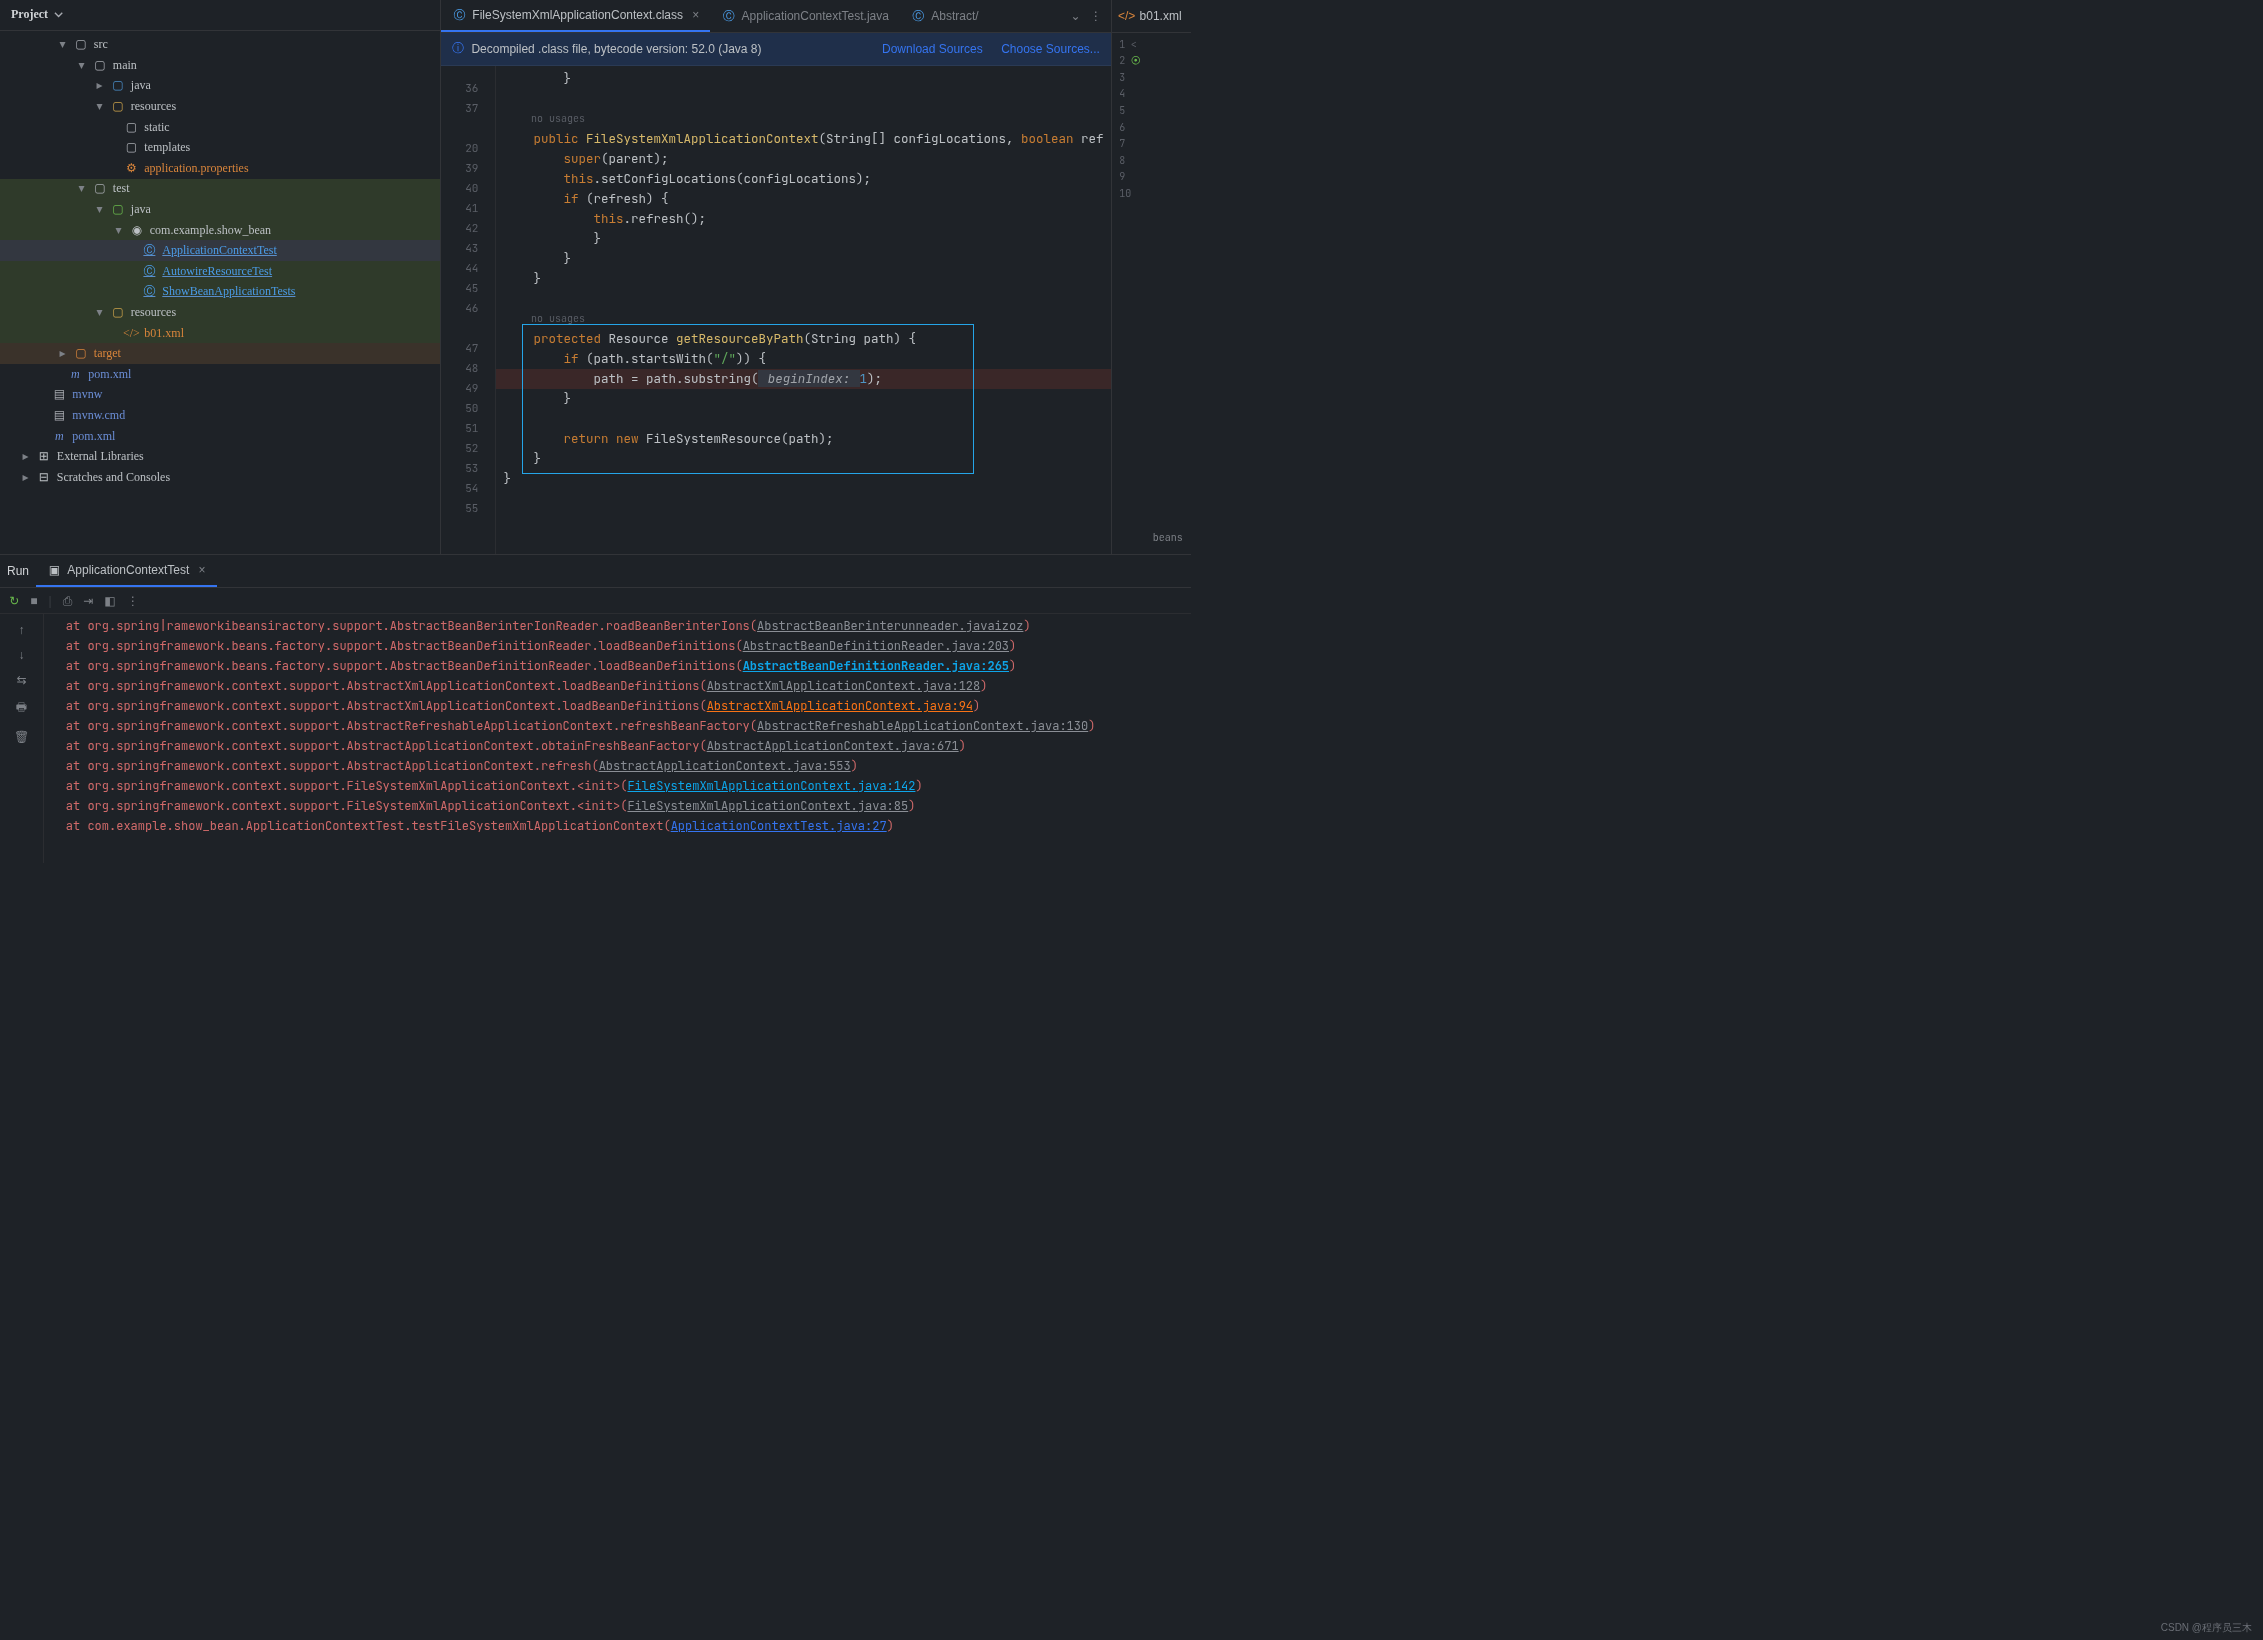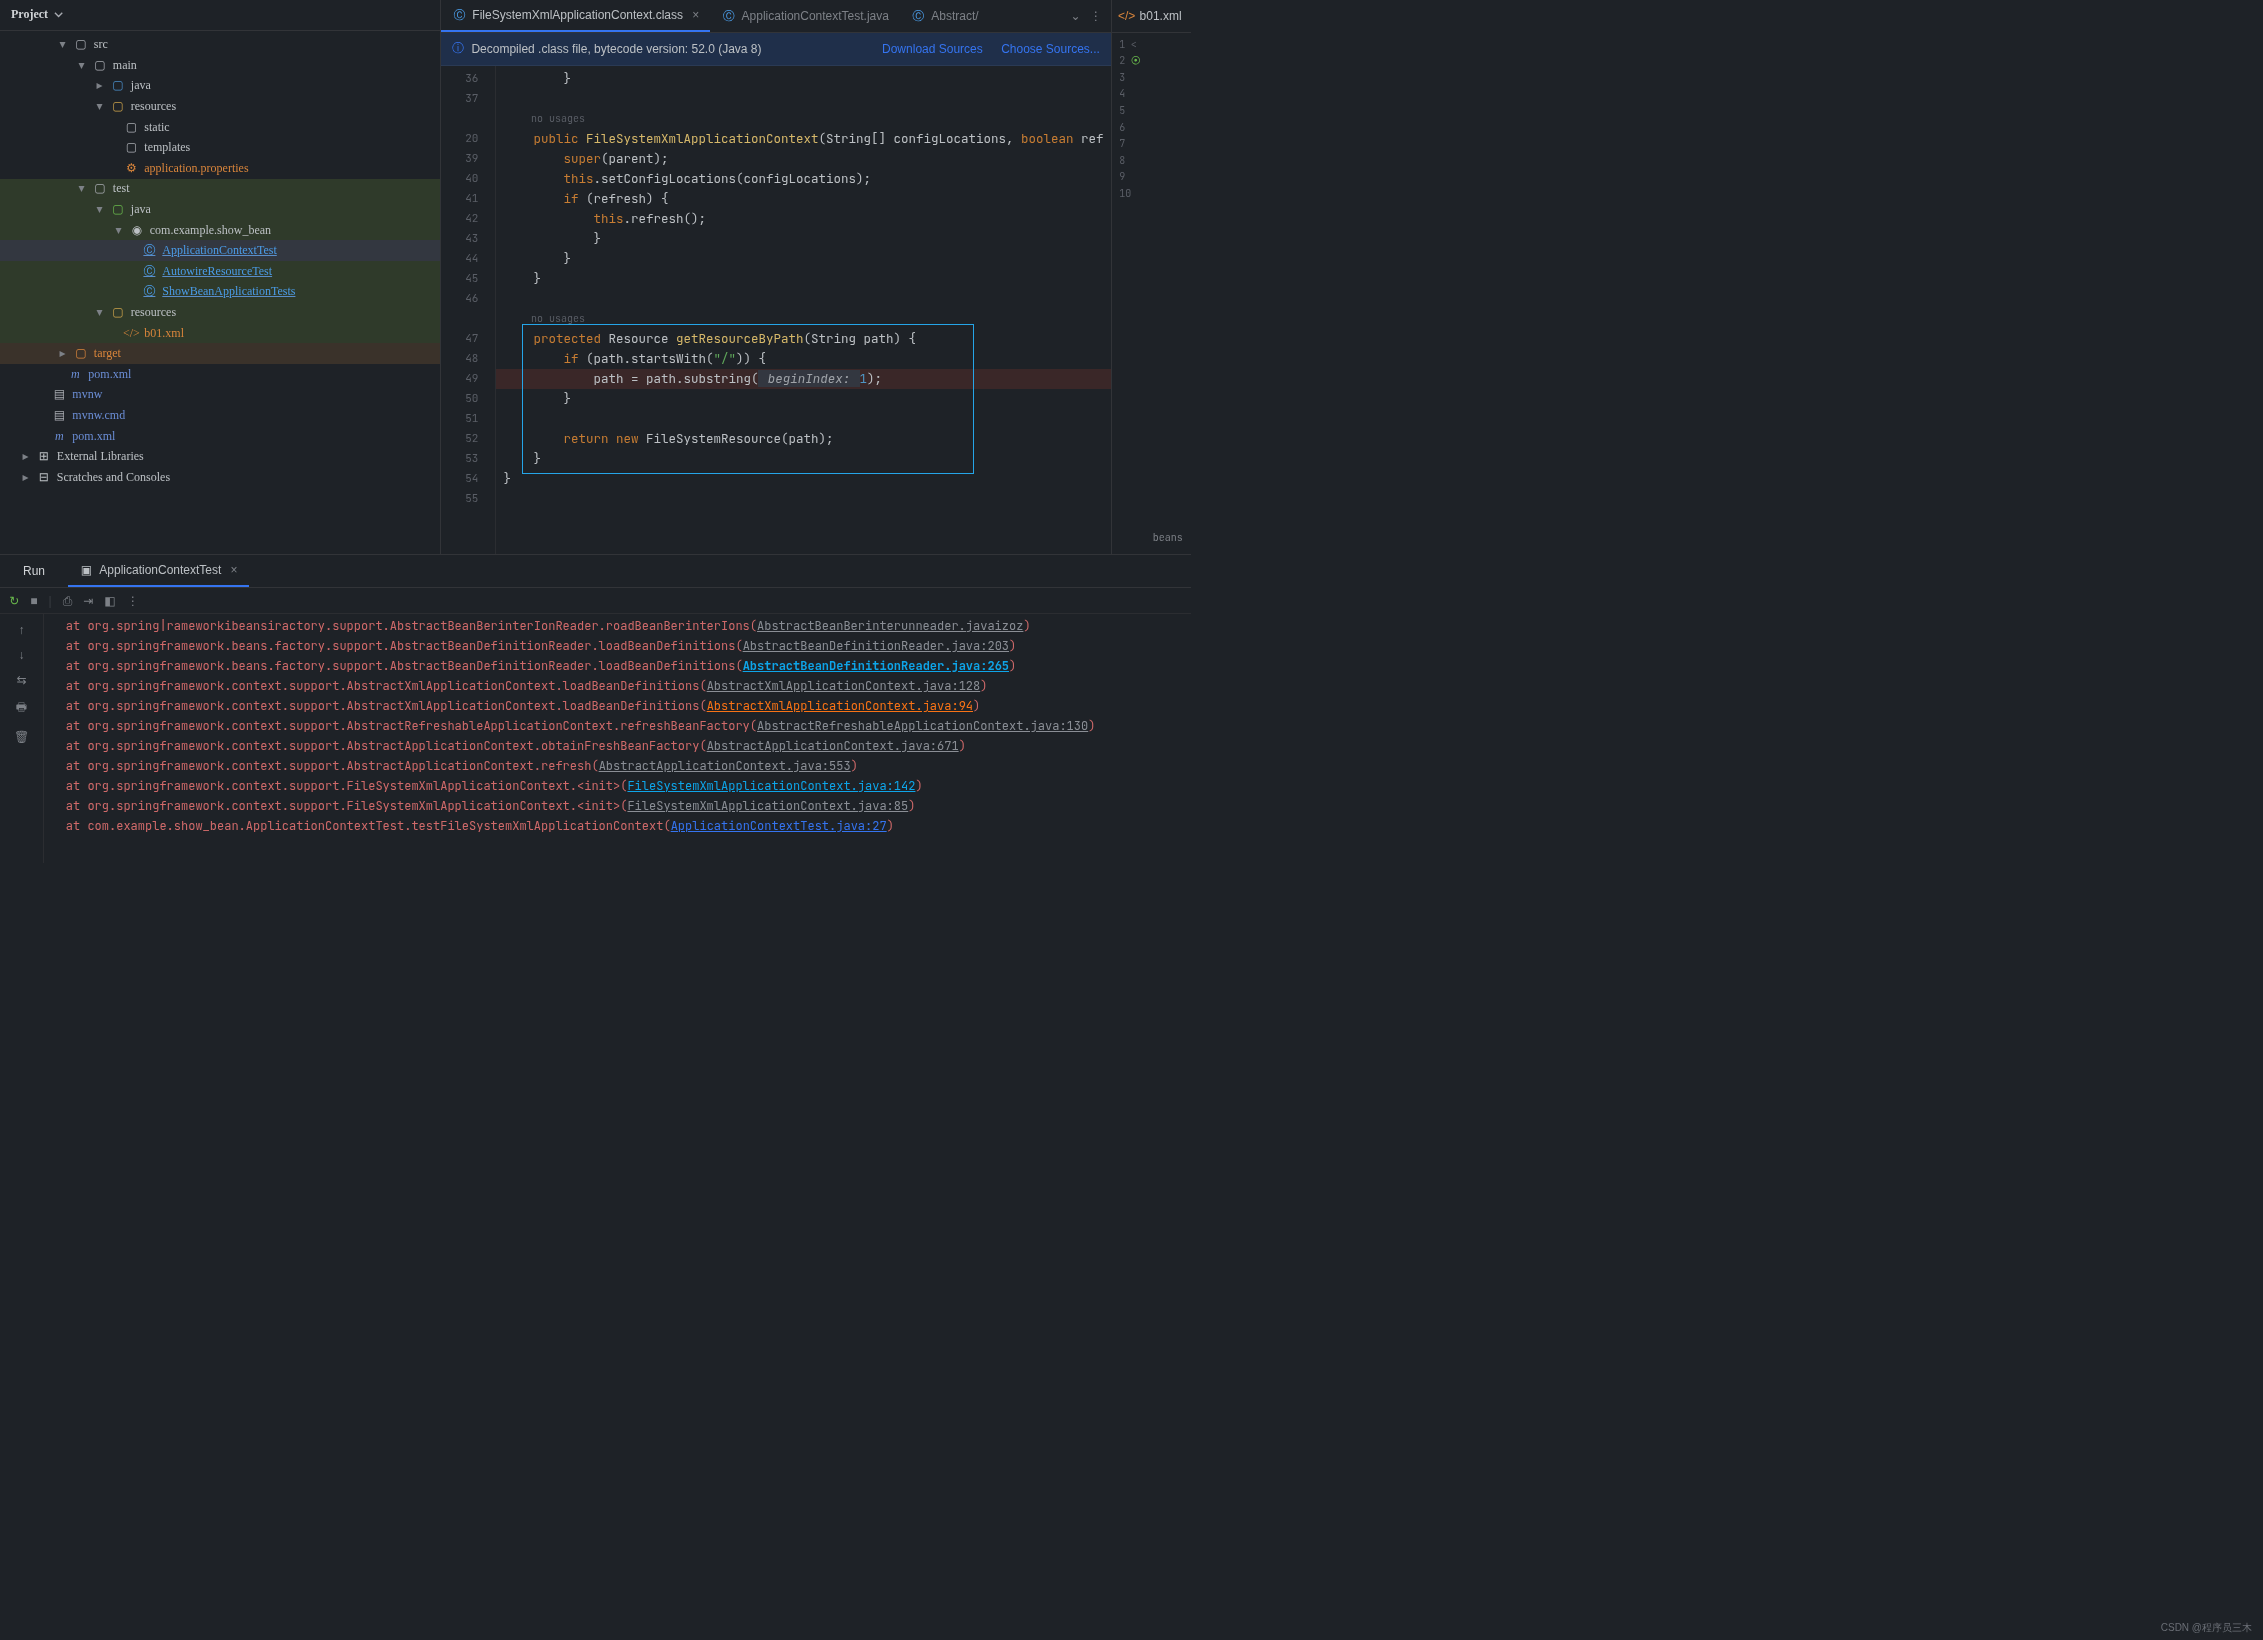--- a/index.html
+++ b/index.html
@@ -115,21 +115,21 @@
   flex: 1;
   display: flex;
   overflow: hidden;
   position: relative;
 }
 .gutter {
   width: 55px;
   background: #1e2227;
   color: #5a5e66;
   font-size: 11px;
-  padding-top: 3px;
+  padding-top: 13px;
   text-align: right;
   border-right: 0.9px solid #2b2d31;
 }
 .gutter-line { padding: 1.8px 16.6px 1.8px 0; height: 20px; position: relative; }
 
 .code-content {
   flex: 1;
   padding-top: 3.7px;
   font-size: 12.5px;
   line-height: 20px;
@@ -187,21 +187,21 @@
   border-top: 0.9px solid #323438;
   display: flex;
   flex-direction: column;
 }
 .run-tabs {
   display: flex;
   align-items: center;
   border-bottom: 0.9px solid #323438;
   height: 33px;
 }
-.run-tab-label { padding: 0 23px; color: #d0d3d6; font-weight: 500; }
+.run-tab-label { padding: 0 7px; color: #d0d3d6; font-weight: 500; }
 .run-tab {
   display: flex;
   align-items: center;
   gap: 5.5px;
   padding: 0 11px;
   height: 100%;
   border-bottom: 2.8px solid #3574f0;
   color: #bcc0c4;
 }
 .run-toolbar {

